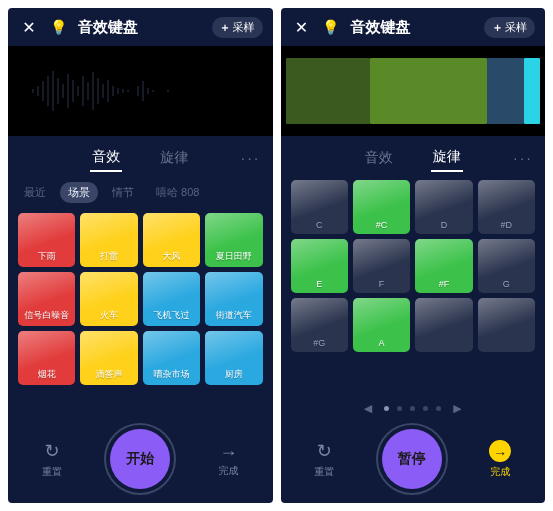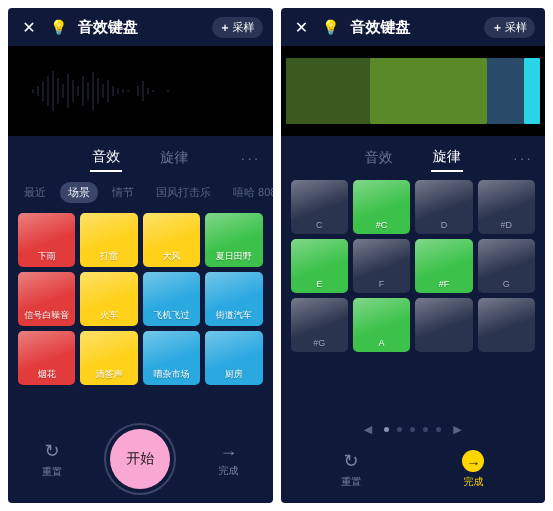--- a/index.html
+++ b/index.html
@@ -147,24 +147,24 @@
   }
   .ft-col.accent { color: #ffd500; }
   .ft-icon {
     font-size: 18px;
     color: inherit;
   }
   .main-btn {
     width: 60px;
     height: 60px;
     border-radius: 50%;
-    background: #f9a8d4;
+    background: #8b5cf6;
     color: #1a1a1a;
     font-size: 14px;
-    font-weight: 400;
+    font-weight: 700;
     display: flex;
     align-items: center;
     justify-content: center;
     position: relative;
   }
   .main-btn::before {
     content: "";
     position: absolute;
     inset: -6px;
     border: 2px solid #3a4568;
@@ -257,21 +257,20 @@
   <div class="tabs">
     <div class="tab active">音效</div>
     <div class="tab">旋律</div>
     <div class="tab-more">···</div>
   </div>
 
   <div class="chips">
     <div class="chip">最近</div>
     <div class="chip active">场景</div>
     <div class="chip">情节</div>
-    <div class="chip">国风打击乐</div>
     <div class="chip">嘻哈 808</div>
 
   </div>
 
   <div class="grid" id="grid-left">
       <div class="pad" style="background: rgb(226, 59, 59);">
         <span>下雨</span>
       </div>
       <div class="pad" style="background: rgb(255, 209, 26);">
         <span>打雷</span>
@@ -395,18 +394,21 @@
     <span class="dot"></span>
     <span class="dot"></span>
     <span class="arrow">▶</span>
   </div>
 
   <div class="footer">
     <div class="ft-col">
       <div class="ft-icon">↻</div>
       <div>重置</div>
     </div>
+    <div class="main-btn">
+      <span>暂停</span>
+    </div>
     <div class="ft-col accent">
       <div class="arrow-circle">→</div>
       <div>完成</div>
     </div>
   </div>
 </div>
 
 </body></html>

